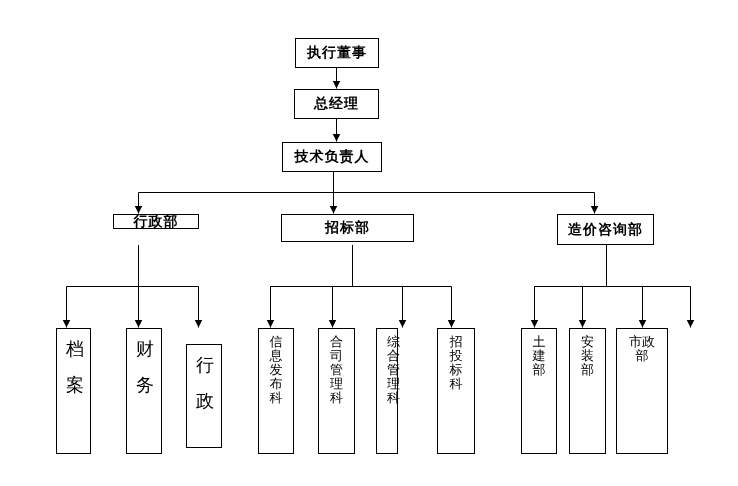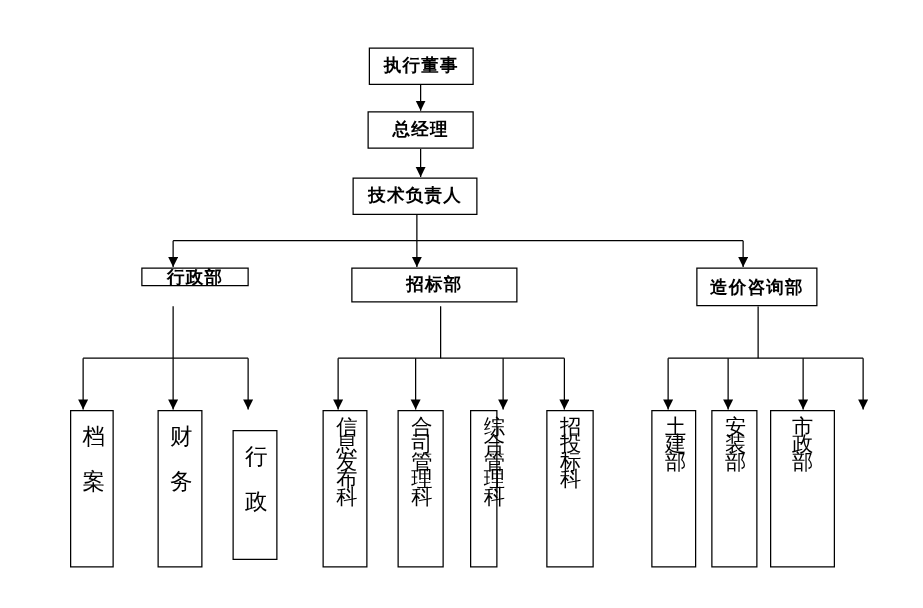--- a/index.html
+++ b/index.html
@@ -31,21 +31,21 @@
     justify-content: center;
     font-size: 14px;
     letter-spacing: 1px;
     white-space: nowrap;
     font-weight: bold;
   }
   
   .v {
     text-align: center;
     word-break: break-all;
-    font-size: 17px;
+    font-size: 13px;
     line-height: 14px;
     padding: 6px 10px 0 10px;
   }
   
   .v1 {
     font-size: 18px;
     line-height: 36px;
     padding: 2px 9px 0 9px;
   }
 </style>

